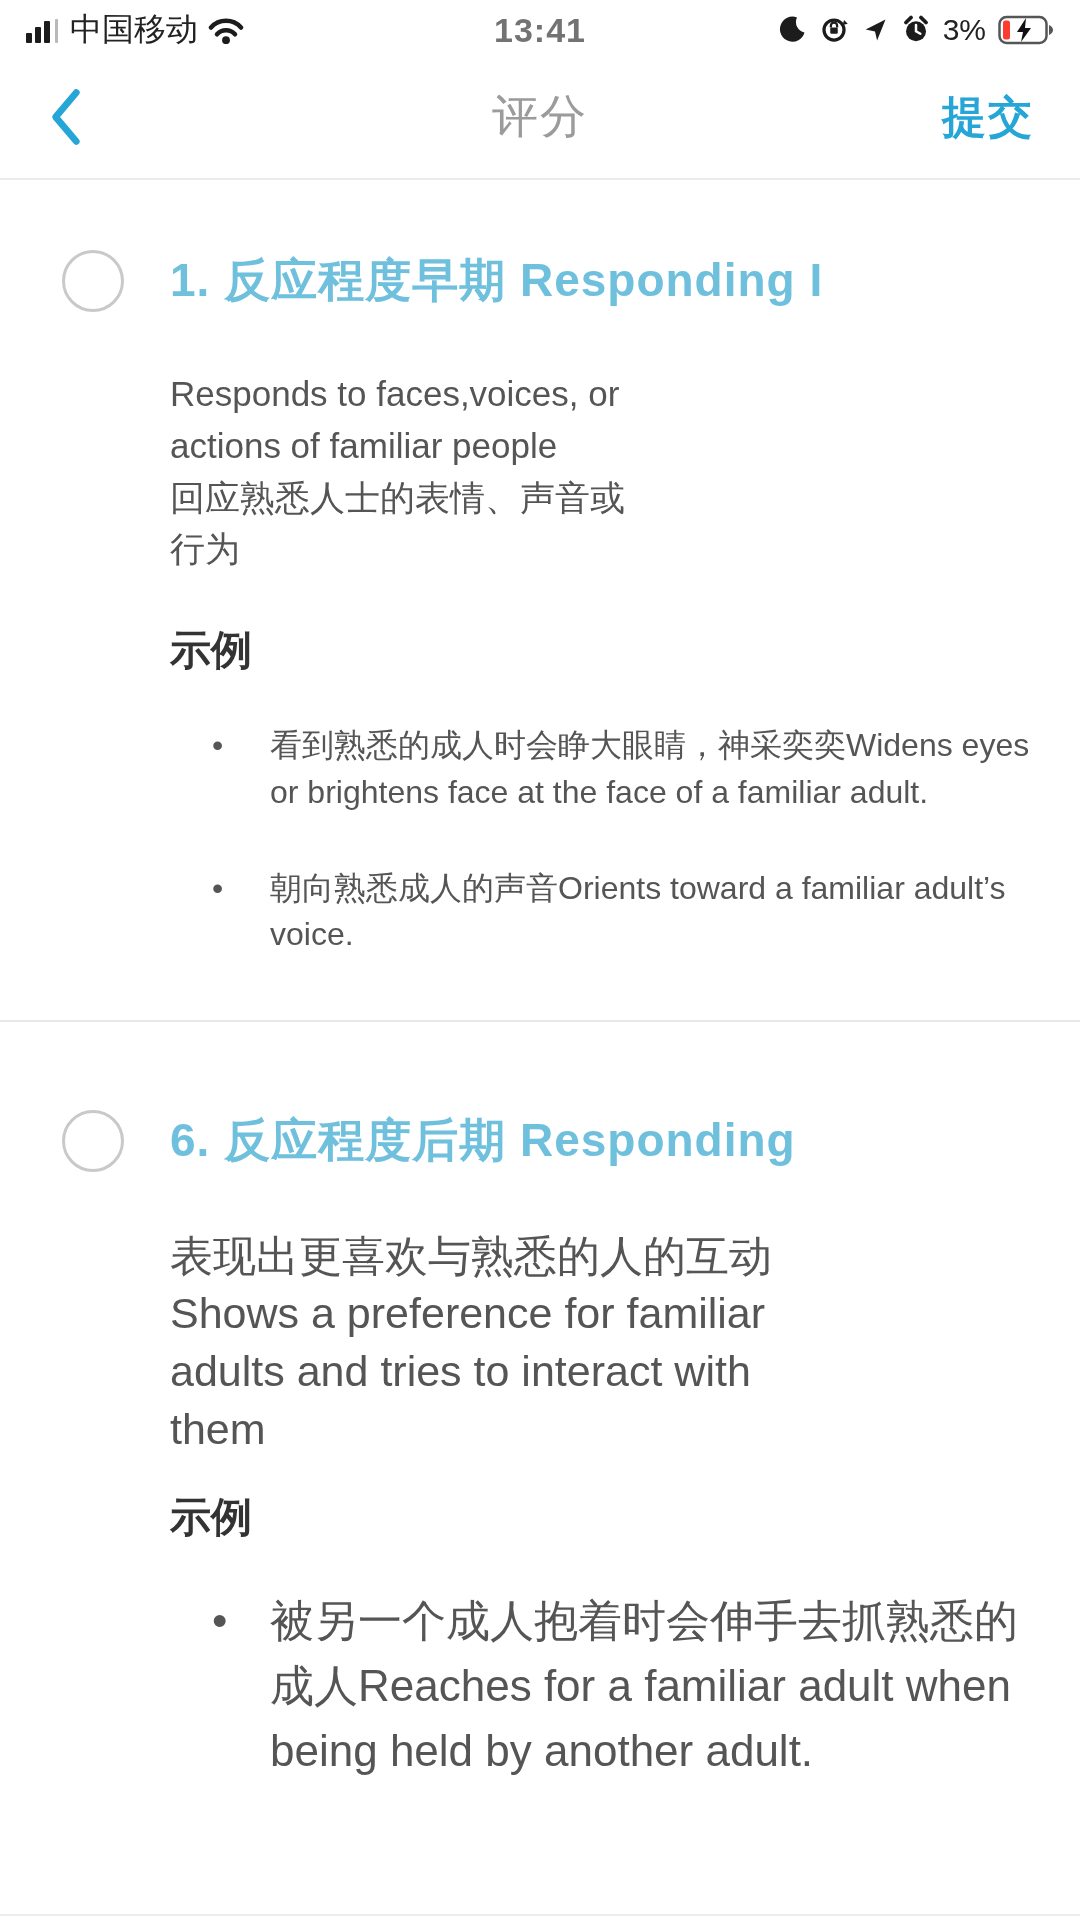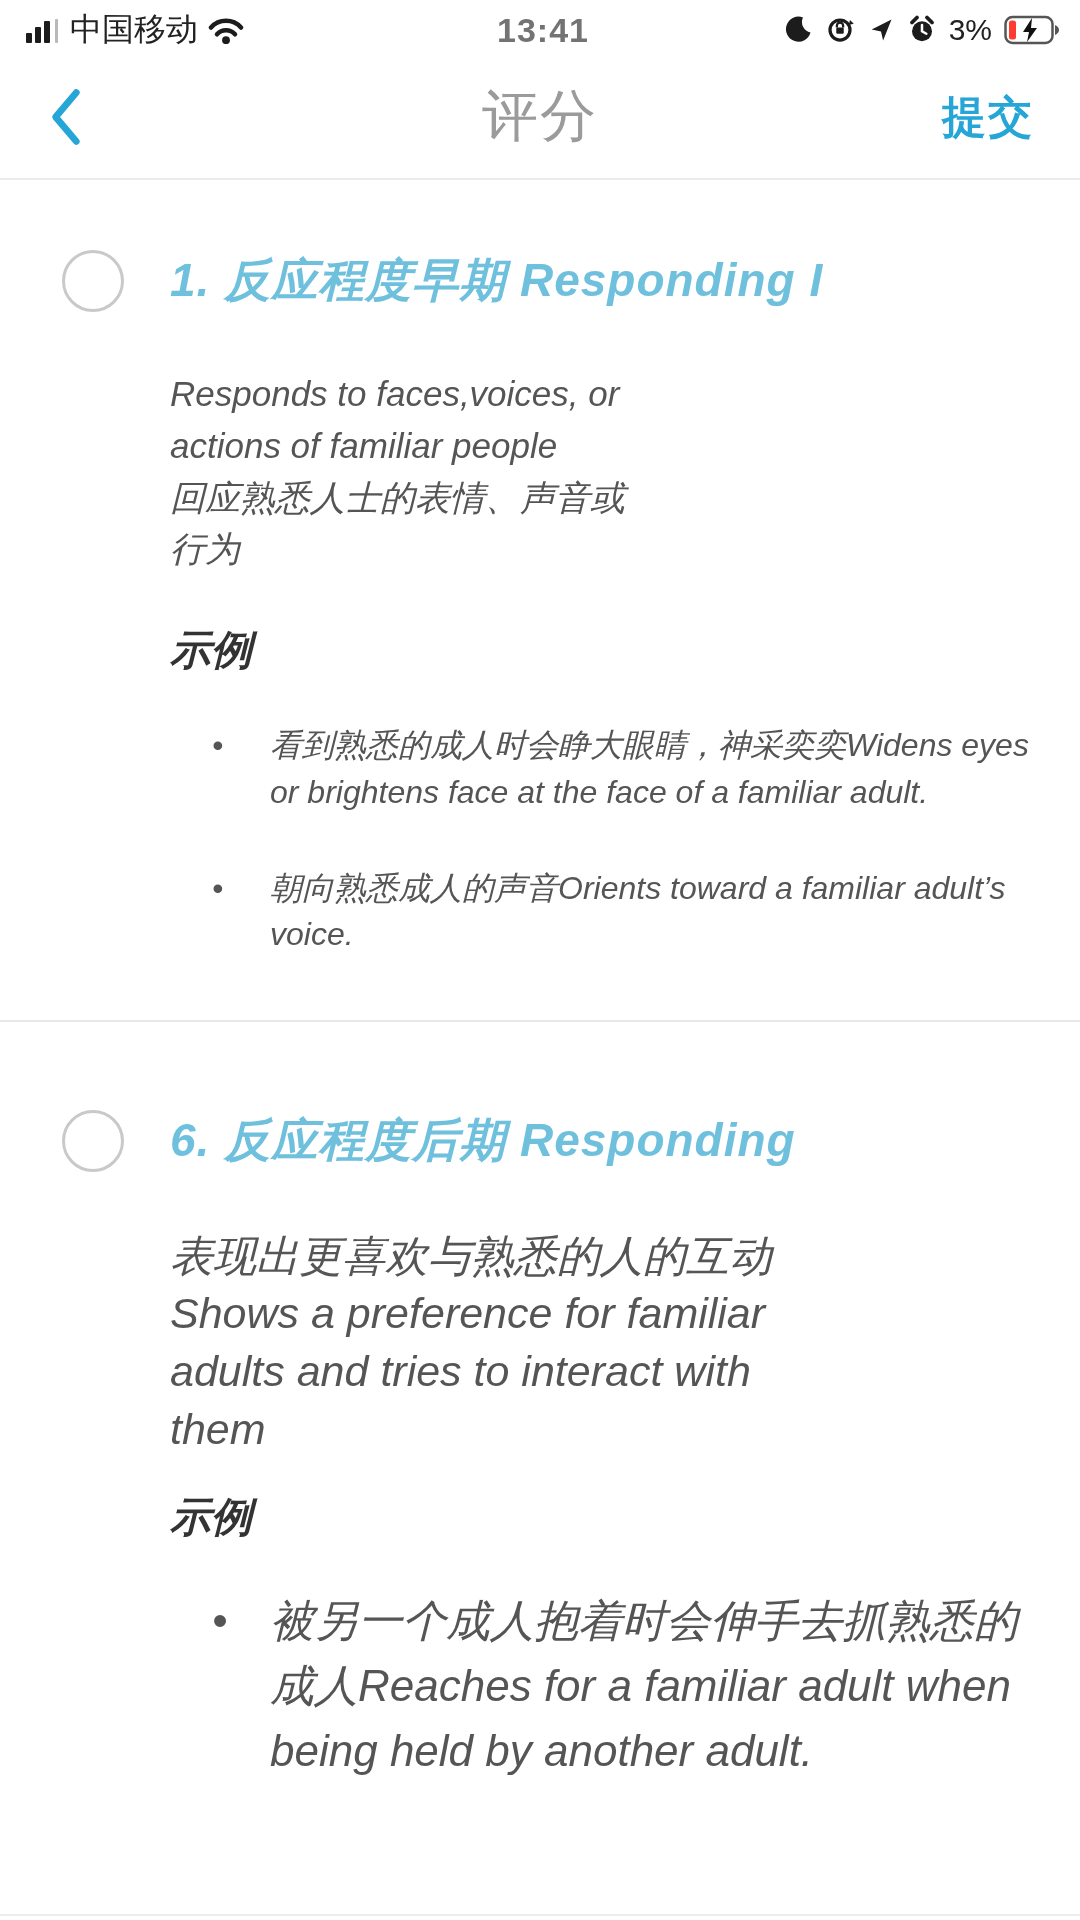--- a/index.html
+++ b/index.html
@@ -6,48 +6,48 @@
   html,body { width:1080px; height:1920px; }
   body {
     font-family:"Liberation Sans","DejaVu Sans",sans-serif;
     background:#ffffff; color:#4a4a4a;
     overflow:hidden; position:relative;
   }
 
   
   .status-bar {
     height:56px; display:flex; align-items:center;
-    padding:4px 20px 0 26px; color:#1c1c1c;
+    padding:4px 26px 0 26px; color:#1c1c1c;
   }
   .sb-left { display:flex; align-items:center; gap:10px; width:360px; }
   .sb-carrier { font-size:32px; font-weight:500; color:#222; }
   .sb-center { flex:1; text-align:center; font-size:34px; font-weight:700; color:#737373; letter-spacing:1px; }
   .sb-right { display:flex; align-items:center; justify-content:flex-end; gap:12px; width:360px; }
   .sb-batt-pct { font-size:30px; color:#222; }
   .sb-icon { display:inline-flex; align-items:center; }
 
   
   .nav-bar {
     height:124px; display:flex; align-items:center;
     padding:0 46px; border-bottom:2px solid #ebebeb;
     background:#fff; position:relative;
   }
   .nav-back { width:120px; display:flex; align-items:center; cursor:pointer; }
   .nav-title {
     position:absolute; left:0; right:0; text-align:center;
-    font-size:56px; color:#9b9b9b; letter-spacing:2px; pointer-events:none;
+    font-size:46px; color:#9b9b9b; letter-spacing:2px; pointer-events:none;
   }
   .nav-submit {
     margin-left:auto; font-size:44px; color:#25a6d6; font-weight:700;
     cursor:pointer; z-index:2; letter-spacing:2px;
   }
 
   
   .content { padding:0 0 0 0; }
-  .item { padding:70px 50px 0 62px;font-style:italic; }
+  .item { padding:70px 50px 0 62px; }
   .item-head { display:flex; align-items:center; }
   .radio {
     width:62px; height:62px; border:3px solid #c9c9c9; border-radius:50%;
     background:#fff; flex:0 0 auto; margin-right:46px; cursor:pointer;
   }
   .item-title {
     font-size:46px; font-weight:600; color:#6fc0dd; letter-spacing:1px;
   }
   .item-body { margin-left:108px; }
 

